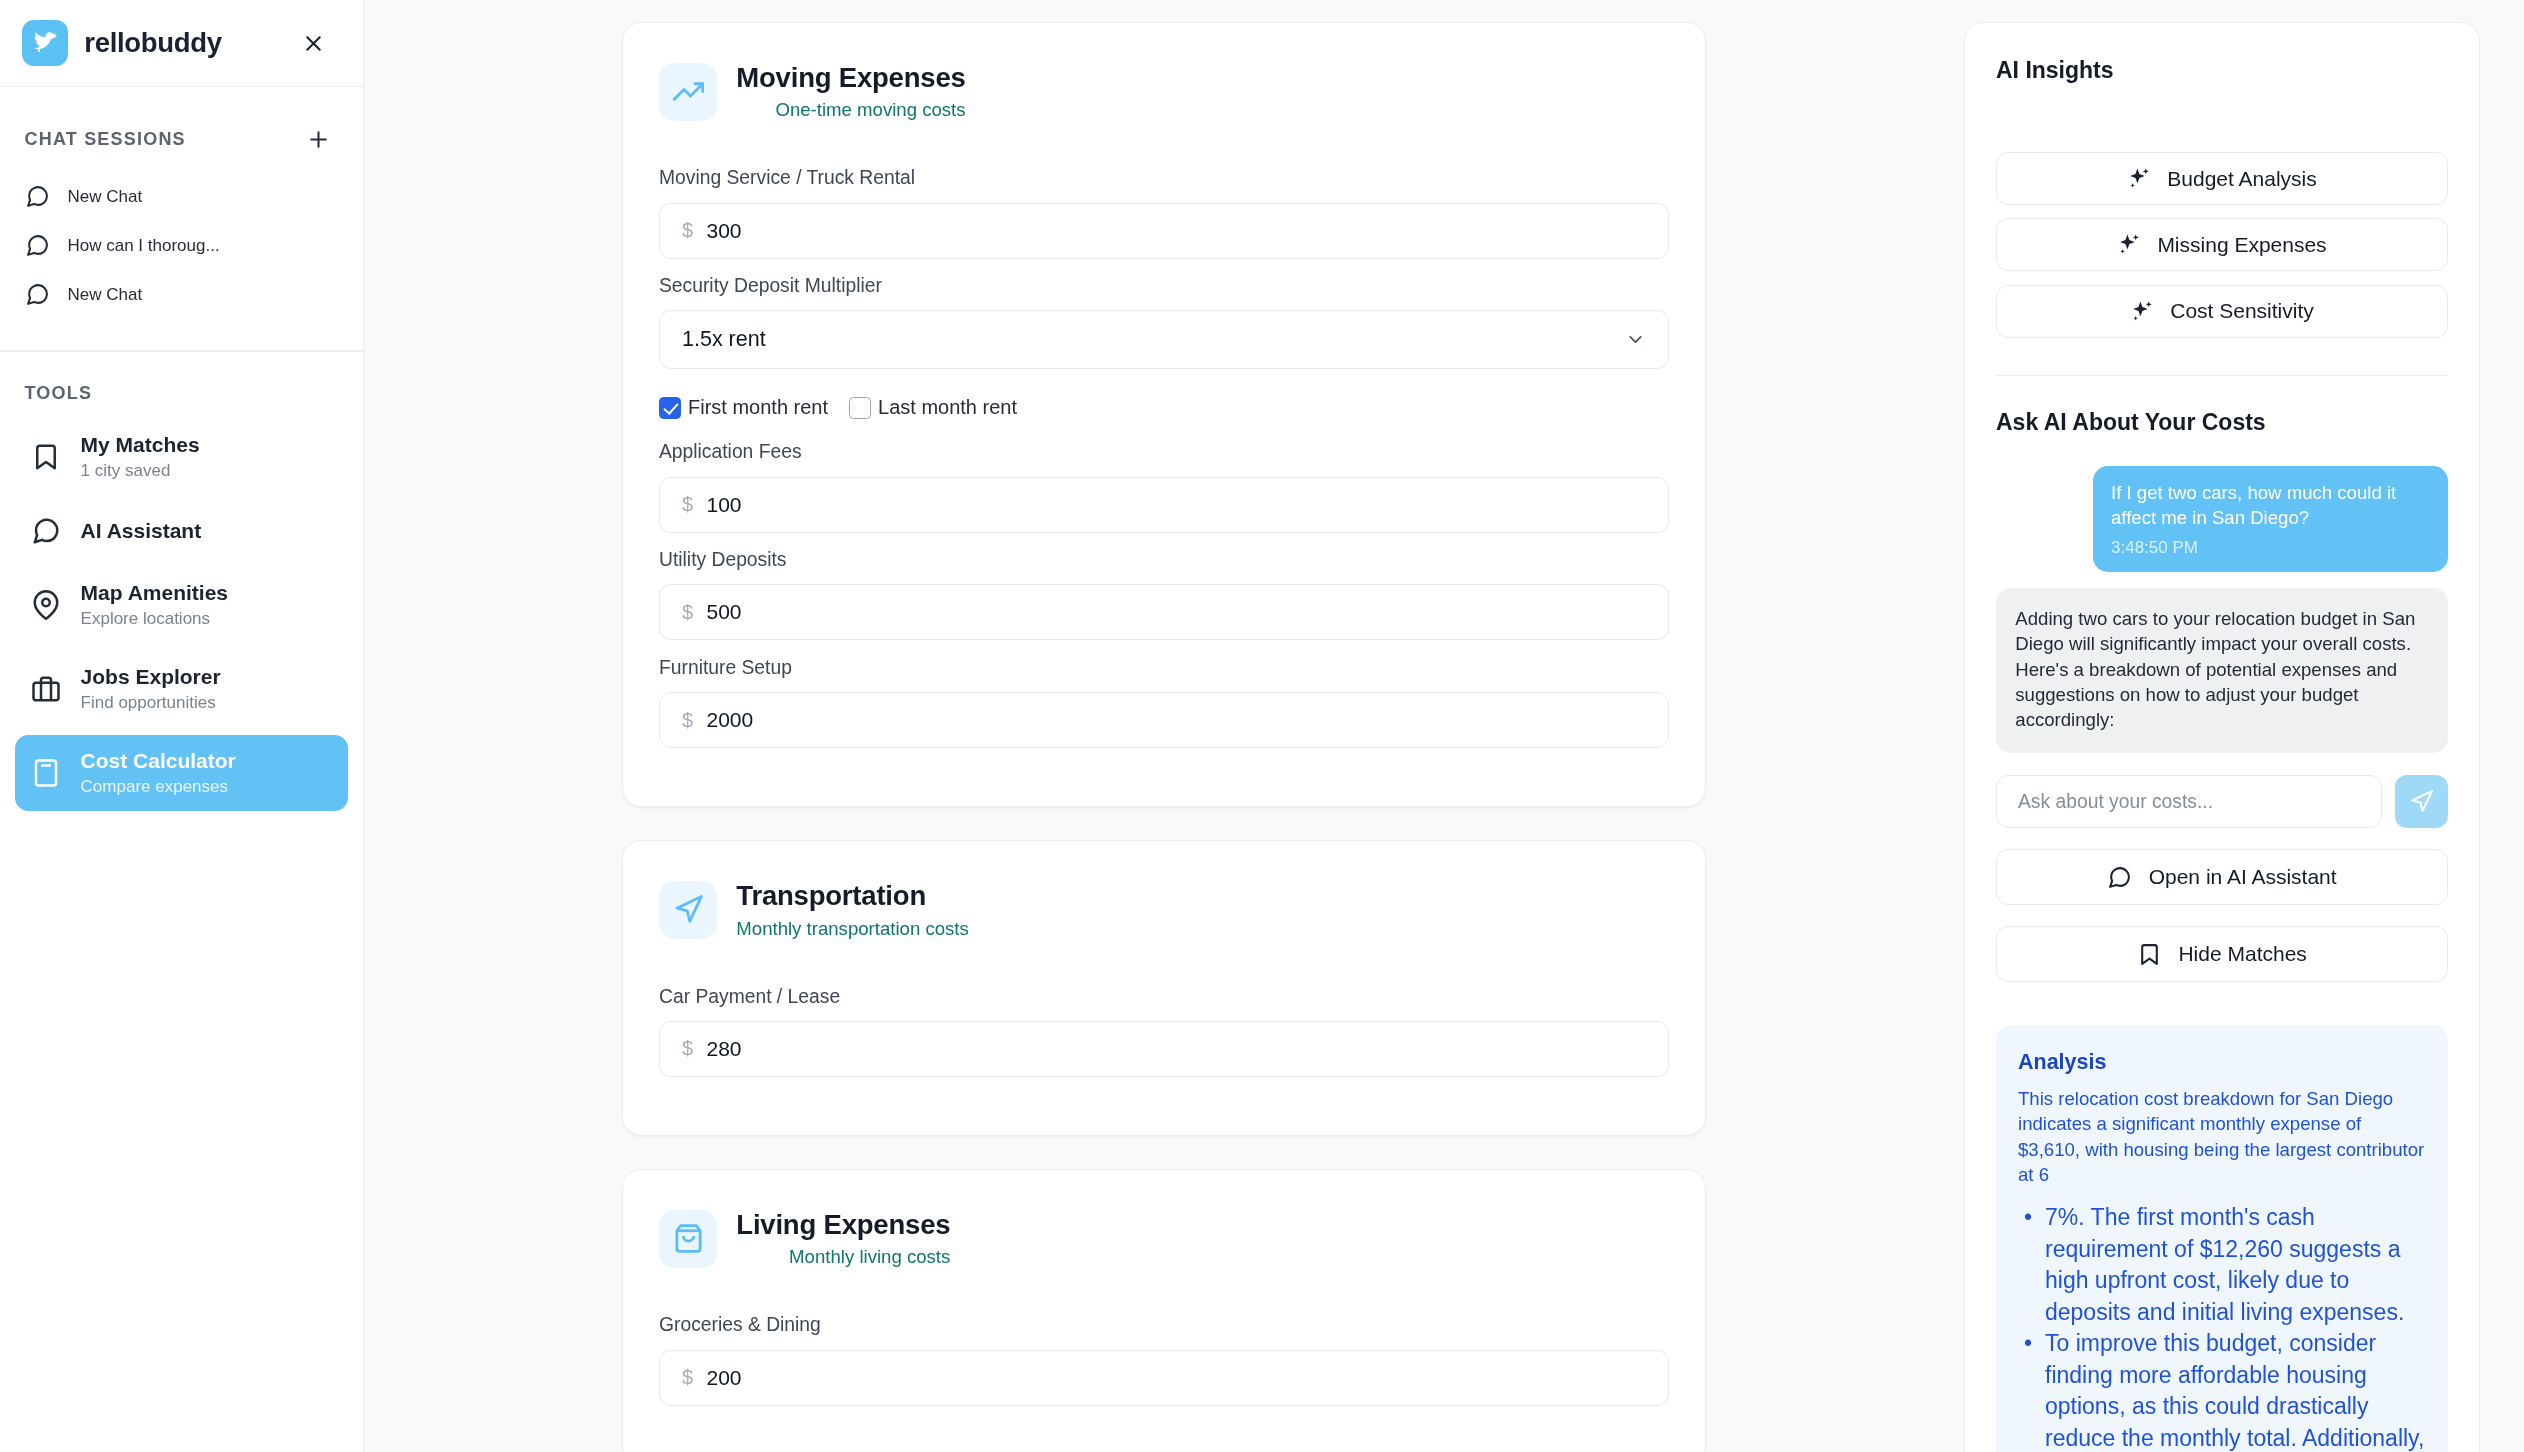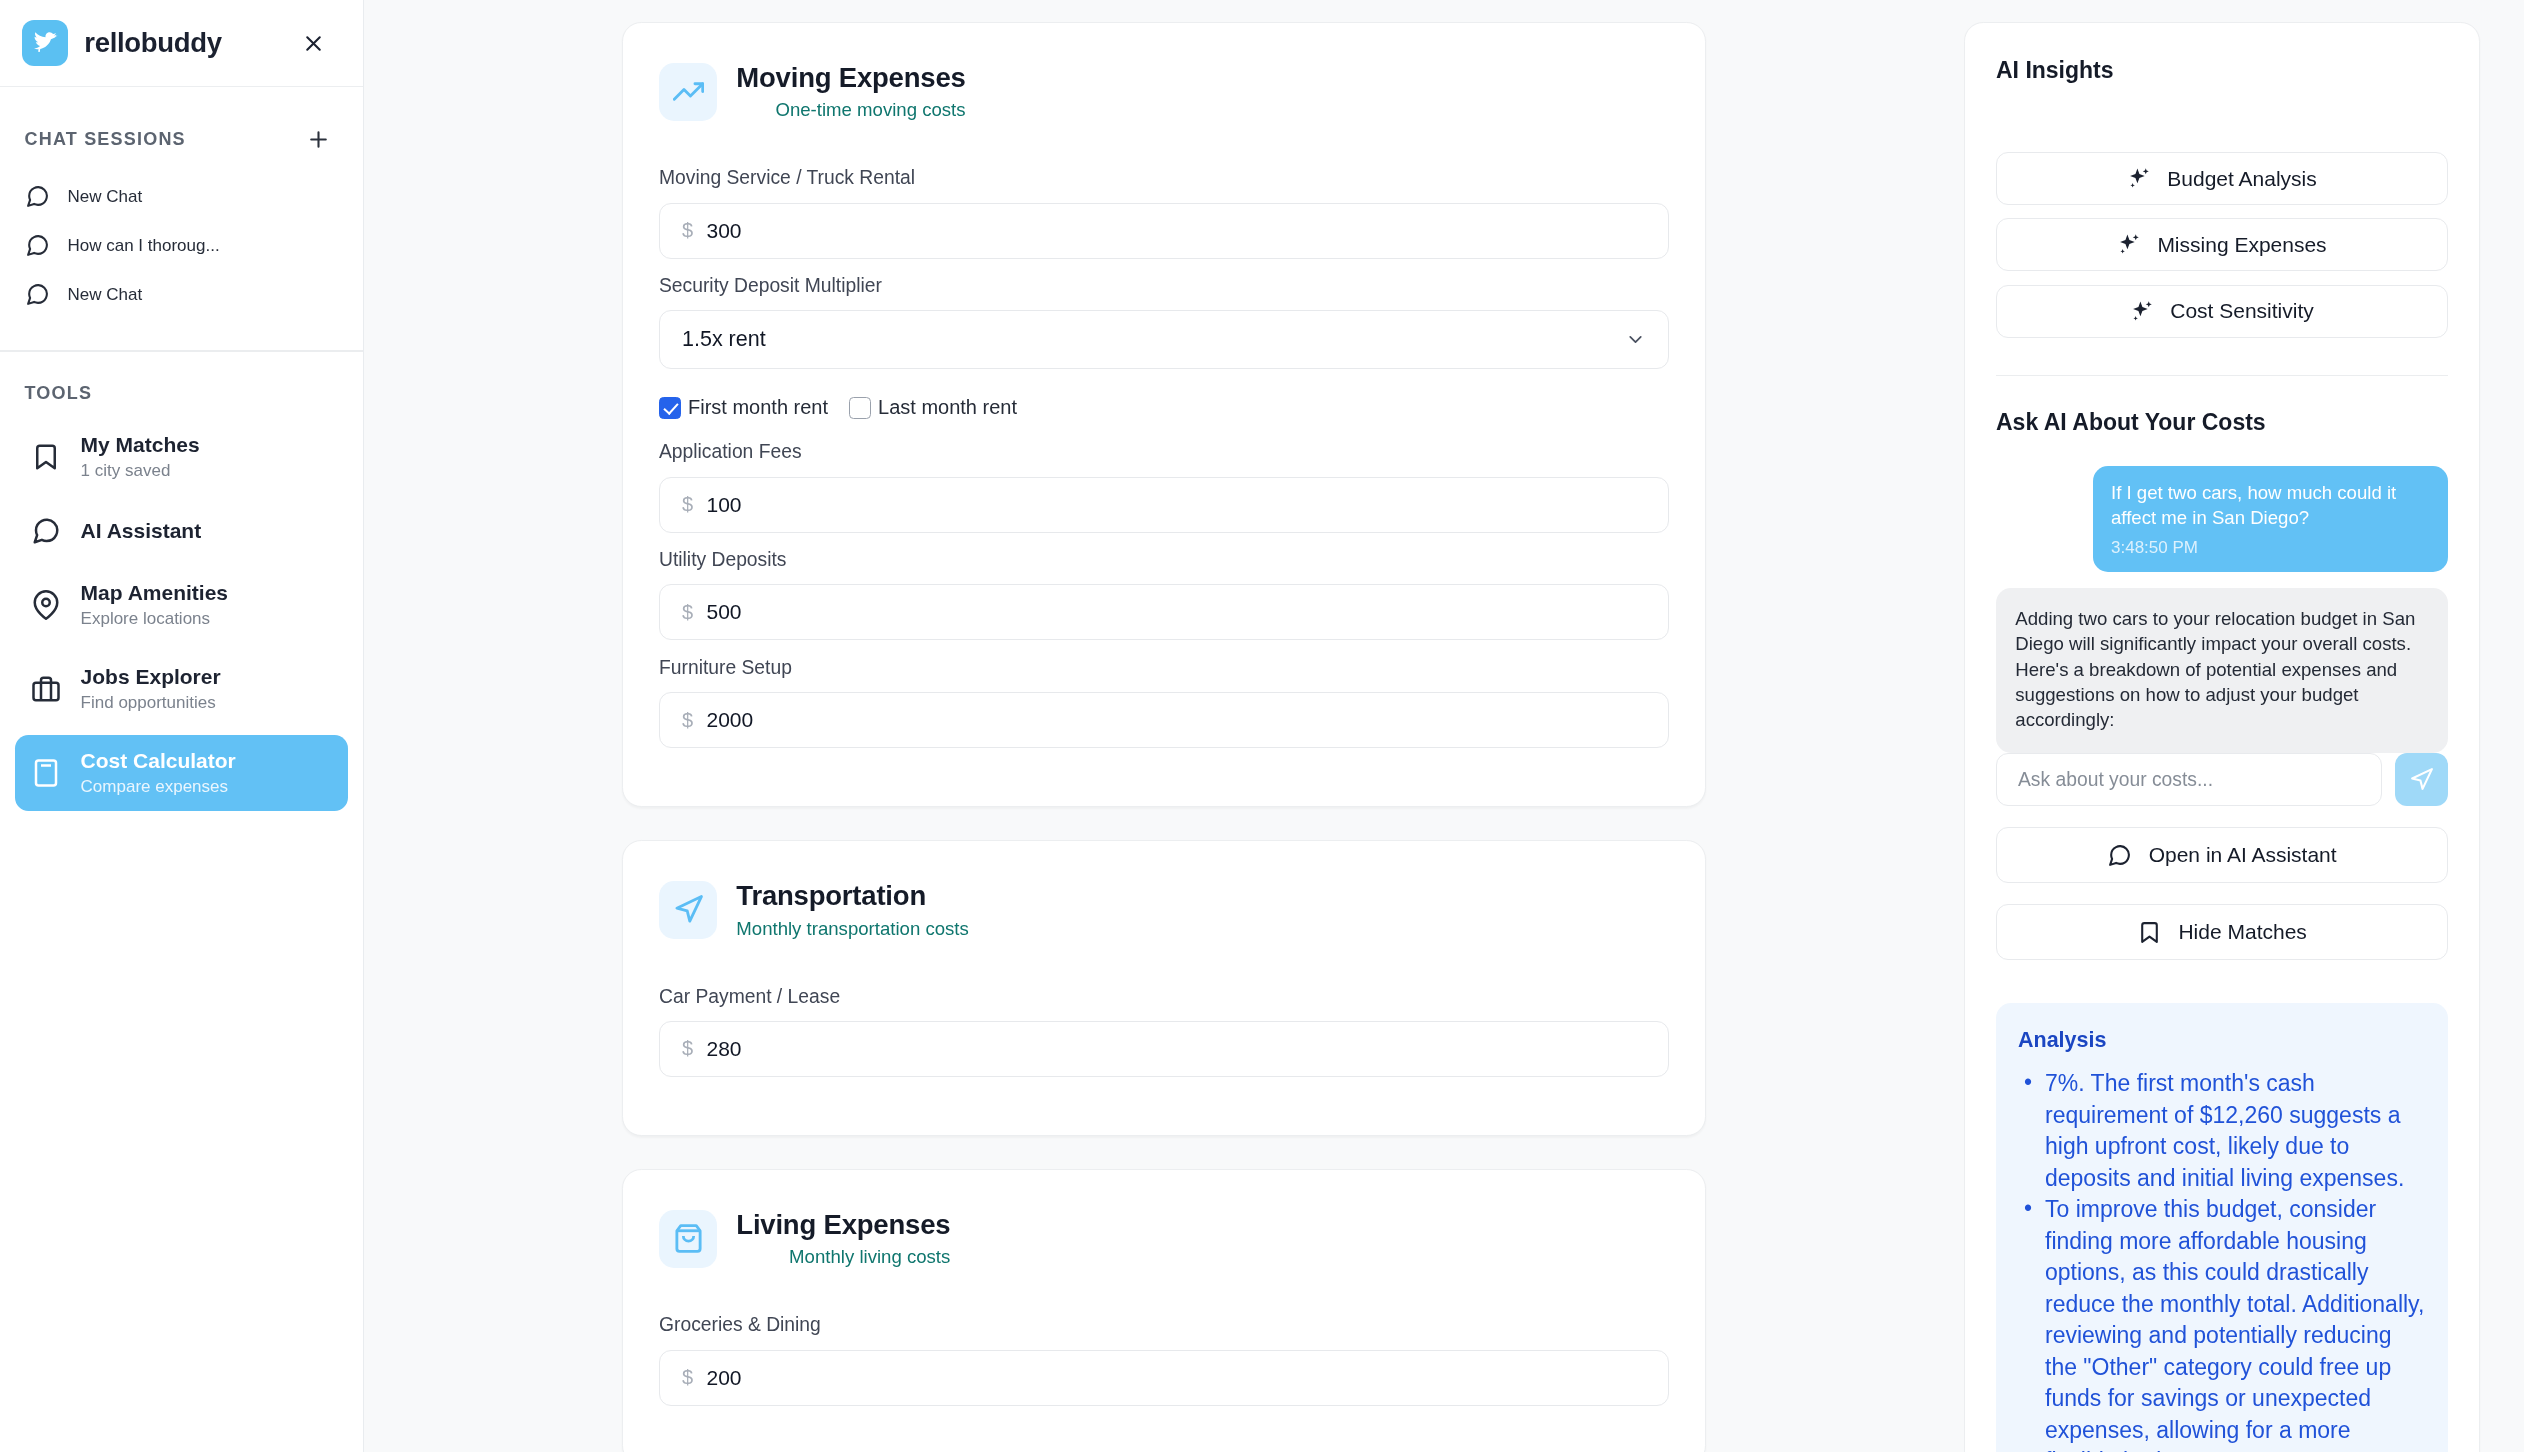--- a/index.html
+++ b/index.html
@@ -157,21 +157,21 @@
   .bubble-user .tm { font-size: 17px; color: #ddf1fd; margin-top: 7.4px; }
 
   .bubble-ai {
     margin-top: 16.3px; background: #eff0f2; border-radius: 15px;
     padding: 18px 19.3px 13.4px 19.3px; color: #242a36;
     max-height: 165px; overflow: hidden;
   }
   .bubble-ai p { font-size: 18.6px; line-height: 1.36; }
   .bubble-ai p + p { margin-top: 19.3px; }
 
-  .ask-row { display: flex; align-items: center; gap: 13.4px; }
+  .ask-row { display: flex; align-items: center; gap: 13.4px; margin-top: 22px; }
   .ask-input {
     flex: 1 1 auto; height: 53px; border: 1.5px solid #e8eaed; border-radius: 12px;
     background: #fff; display: flex; align-items: center; padding: 0 21px;
     font-size: 19.3px; color: #868d97;
   }
   .send-btn {
     width: 53px; height: 53px; border-radius: 12px; background: #9fd9f8;
     display: flex; align-items: center; justify-content: center; cursor: pointer; flex: 0 0 53px;
   }
   .send-btn svg { width: 25px; height: 25px; color: #fff; }
@@ -519,20 +519,21 @@
         <span class="ic">
           <svg viewBox="0 0 24 24" fill="none" stroke="currentColor" stroke-width="2" stroke-linejoin="round">
               <path d="M19 21l-7-5-7 5V5a2 2 0 0 1 2-2h10a2 2 0 0 1 2 2z"></path>
             </svg>
         </span>
         <span class="lb">Hide Matches</span>
       </div>
 
       <div class="analysis">
         <h4>Analysis</h4>
+        <p>This relocation cost breakdown for San Diego indicates a significant monthly expense of $3,610, with housing being the largest contributor at 6</p>
         <ul>
           <li>7%. The first month's cash requirement of $12,260 suggests a high upfront cost, likely due to deposits and initial living expenses.</li>
           <li>To improve this budget, consider finding more affordable housing options, as this could drastically reduce the monthly total. Additionally, reviewing and potentially reducing the "Other" category could free up funds for savings or unexpected expenses, allowing for a more flexible budget.</li>
         </ul>
       </div>
 
     </div>
 
   </aside>
 

